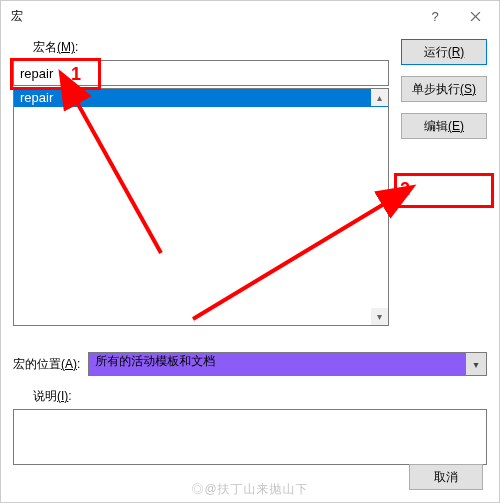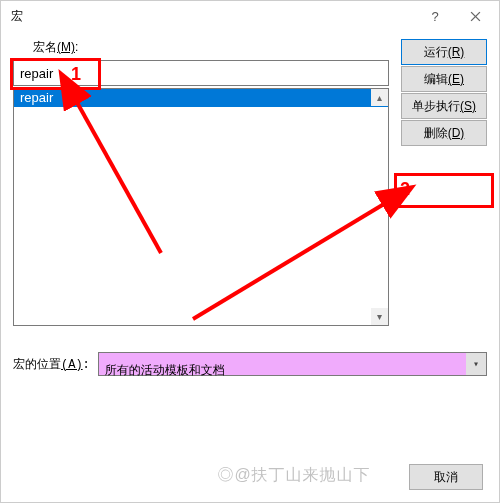--- a/index.html
+++ b/index.html
@@ -45,21 +45,21 @@
     display: flex;
     gap: 12px;
   }
   .left {
     flex: 1;
   }
   .right {
     width: 86px;
     display: flex;
     flex-direction: column;
-    gap: 1px;
+    gap: 11px;
   }
   .field-label {
     margin-bottom: 4px;
     display: block;
     margin-left: 20px;
   }
   .underline { text-decoration: underline; }
   .macro-name-input {
     width: 100%;
     height: 26px;
@@ -122,23 +122,23 @@
   }
   .row-field label { white-space: nowrap; }
   .select-wrap {
     flex: 1;
     position: relative;
   }
   .select {
     width: 100%;
     height: 24px;
     border: 1px solid #7a7a7a;
-    padding: 9px 24px 2px 6px;
-    box-sizing: border-box;
-    background: #f0abfc;
+    padding: 0 24px 2px 6px;
+    box-sizing: border-box;
+    background: #8b5cf6;
     font-size: 12px;
   }
   .select-arrow {
     position: absolute;
     right: 1px;
     top: 1px;
     width: 20px;
     height: 22px;
     background: #e1e1e1;
     display: flex;
@@ -175,27 +175,26 @@
     font-weight: bold;
     font-size: 18px;
     pointer-events: none;
   }
   .arrow {
     position: absolute;
     pointer-events: none;
   }
   .watermark {
     position: absolute;
-    bottom: 16px;
+    bottom: 4px;
     left: 50%;
     transform: translateX(-50%);
     color: rgba(120,120,120,0.45);
-    font-size: 16px;
+    font-size: 12px;
     letter-spacing: 1px;
-    margin-left: 44px;
   }
 </style>
 </head>
 <body>
 
 <div class="dialog">
 
   <div class="titlebar">
     <span class="title">宏</span>
     <span class="win-btn">?</span>
@@ -220,43 +219,46 @@
         <div class="scroll-up">▴</div>
         <div class="scroll-down">▾</div>
       </div>
     </div>
 
     <div class="right">
       <button class="btn primary">
         <span>运行</span><span class="underline">(R)</span>
       </button>
       <button class="btn">
-        <span>编辑</span><span class="underline">(E)</span>
-      </button>
-      <button class="btn">
         <span>单步执行</span><span class="underline">(S)</span>
       </button>
       <button class="btn">
-        <span>删除</span><span class="underline">(D)</span>
+        <span>编辑</span><span class="underline">(E)</span>
       </button>
     </div>
 
   </div>
 
-  <div style="padding:0 12px;font-family:Liberation Mono, monospace;">
+  <div style="padding:0 12px;">
     <div class="row-field">
       <label>
         <span>宏的位置</span><span class="underline">(A)</span>:
       </label>
       <div class="select-wrap">
         <div class="select">所有的活动模板和文档</div>
         <div class="select-arrow">▾</div>
       </div>
     </div>
 
+    <div style="margin-top:12px;">
+      <label class="field-label">
+        <span>说明</span><span class="underline">(I)</span>:
+      </label>
+      <div class="desc-box"></div>
+    </div>
   </div>
 
   <div class="footer">
     <button class="btn">取消</button>
   </div>
 
   <div class="anno-box" style="left:9px; top:57px; width:91px; height:32px;"></div>
   <span class="anno-label" style="left:70px; top:63px;">1</span>
 
   <div class="anno-box" style="left:393px; top:172px; width:100px; height:35px;"></div>

